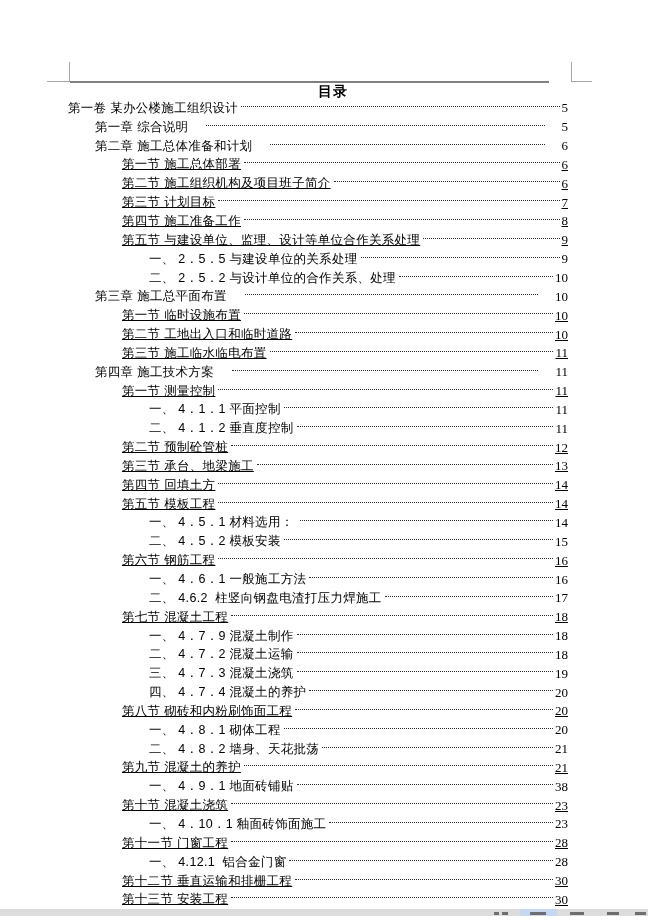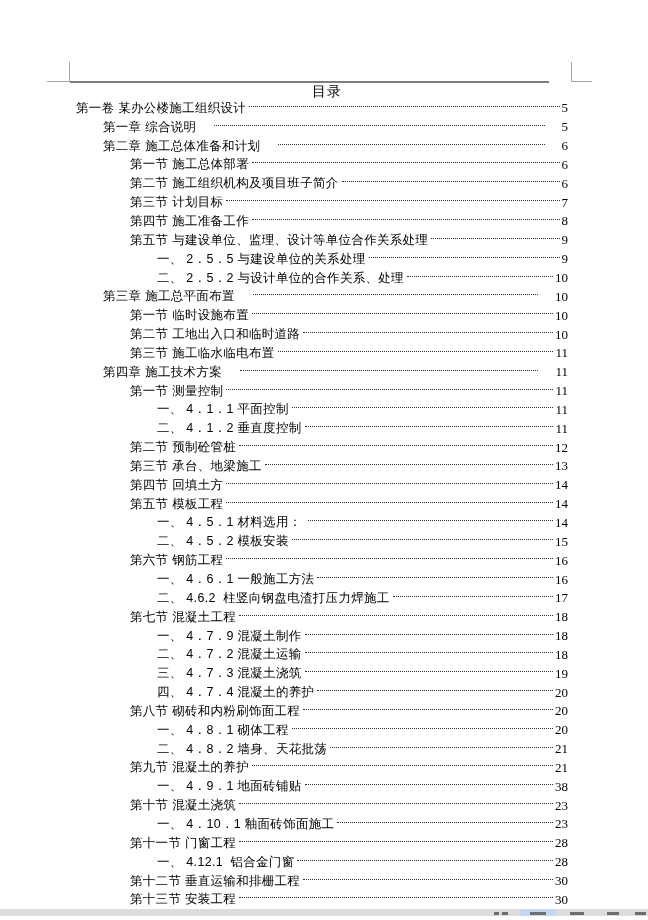--- a/index.html
+++ b/index.html
@@ -23,25 +23,25 @@
   }
   .mark {
     position: absolute;
     background: #a6a6a6;
   }
 
   
   .doc-title {
     position: absolute;
     top: 84px;
-    left: 77px;
+    left: 83px;
     width: 500px;
     text-align: center;
     font-size: 14px;
-    font-weight: normal;
+    font-weight: bold;
     letter-spacing: 1px;
     line-height: 15px;
   }
 
   
   .toc {
     position: absolute;
     top: 99px;
     left: 68px;
     width: 500px;
@@ -49,37 +49,36 @@
   .toc-row {
     display: flex;
     align-items: center;
     height: 18.85px;
     white-space: pre;
   }
   .toc-label {
     font-size: 12.5px;
     letter-spacing: 0.3px;
     flex: 0 0 auto;
-    margin-left: 8px;
   }
   .toc-leader {
     flex: 1 1 auto;
     border-bottom: 1.5px dotted #2e2e2e;
     margin: 0 2px 4px 3px;
     min-width: 8px;
   }
   .toc-page {
     flex: 0 0 auto;
     font-family: "Liberation Serif", serif;
     font-size: 13px;
     text-align: right;
   }
   .toc-row.lvl1 { padding-left: 0; }
   .toc-row.lvl2 { padding-left: 27px; gap: 15px; }
-  .toc-row.lvl3 { padding-left: 54px; }
+  .toc-row.lvl3 { padding-left: 54px; text-decoration: underline; }
   .toc-row.lvl4 { padding-left: 81px; }
 
   
   .status-strip {
     position: absolute;
     left: 0;
     top: 909px;
     width: 648px;
     height: 7px;
     background: #dcdcdc;

